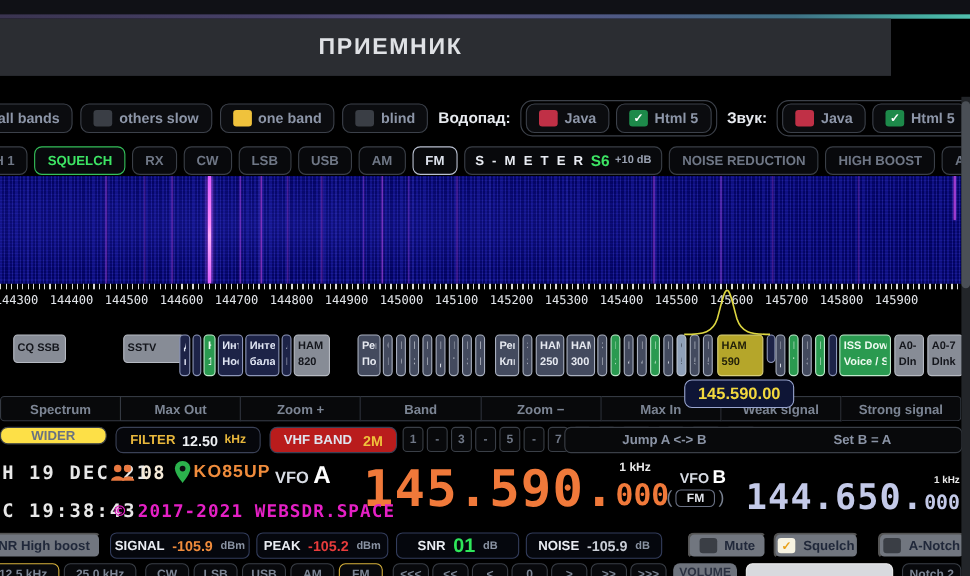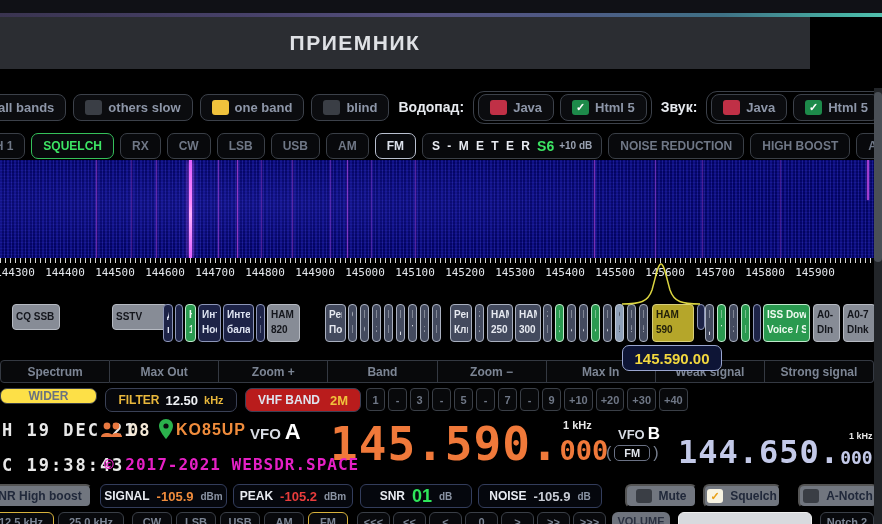--- a/index.html
+++ b/index.html
@@ -492,20 +492,28 @@
         <button class="step-btn">5</button>
         <button class="step-btn">-</button>
         <button class="step-btn">7</button>
         <button class="step-btn">-</button>
         <button class="step-btn">9</button>
         <button class="step-btn">+10</button>
         <button class="step-btn">+20</button>
         <button class="step-btn">+30</button>
         <button class="step-btn">+40</button>
       </div>
+    <div class="jumpset">
+      <button class="jbtn" style="background:transparent;border:none;">
+          <span>Jump A &lt;-&gt; B</span>
+        </button>
+      <button class="jbtn" style="background:transparent;border:none;">
+          <span>Set B = A</span>
+        </button>
+    </div>
   </div>
 
   <div class="digital date-txt">Н  19 DEC 21</div>
   <svg class="users-ico" width="24" height="18">
     <circle cx="7" cy="6" r="3.4" fill="#e87840"></circle>
       <path d="M1,17 C1,11.5 13,11.5 13,17 Z" fill="#e87840"></path>
     <circle cx="16" cy="6" r="3.4" fill="#e87840"></circle>
       <path d="M11,17 C11,11.8 22,11.8 22,17 Z" fill="#e87840"></path>
   </svg>
   <div class="digital users-cnt">08</div>

